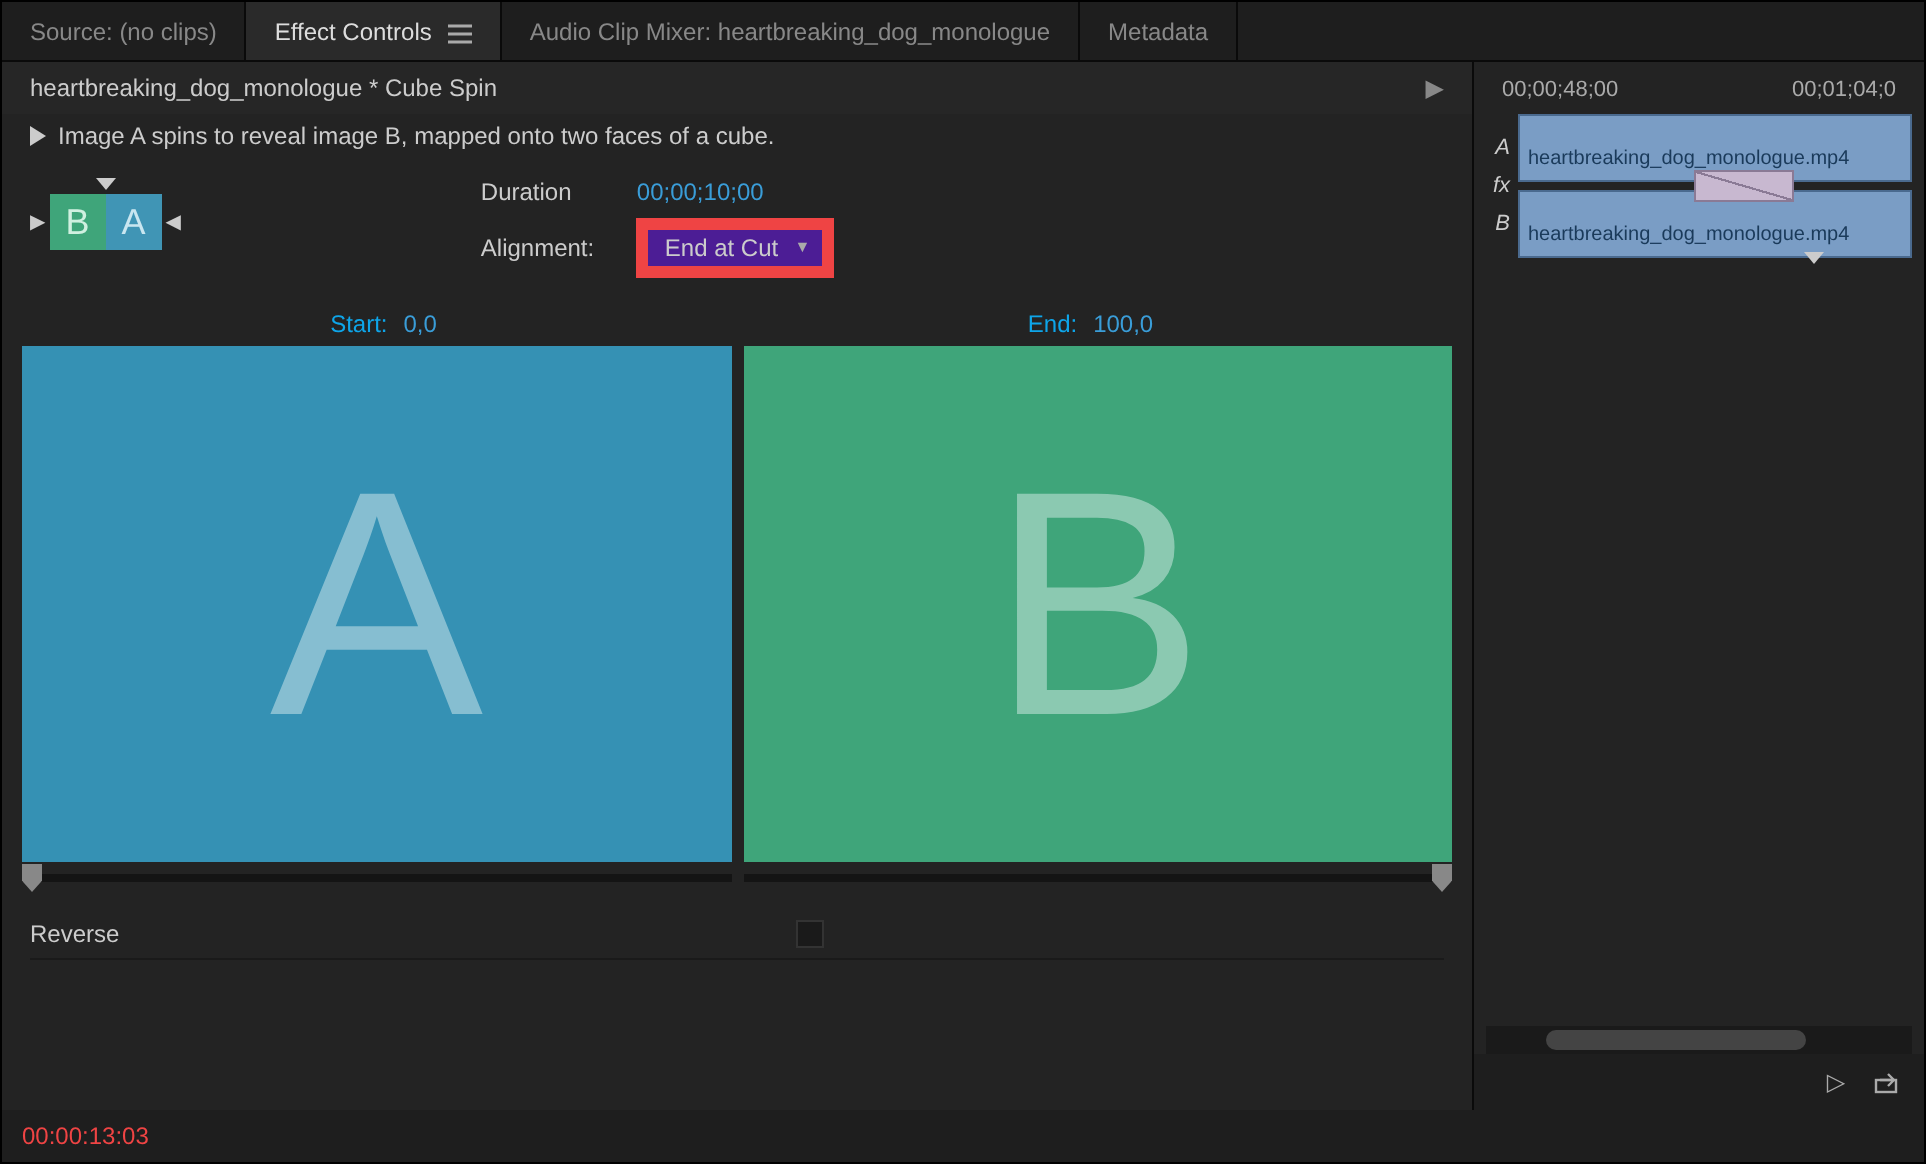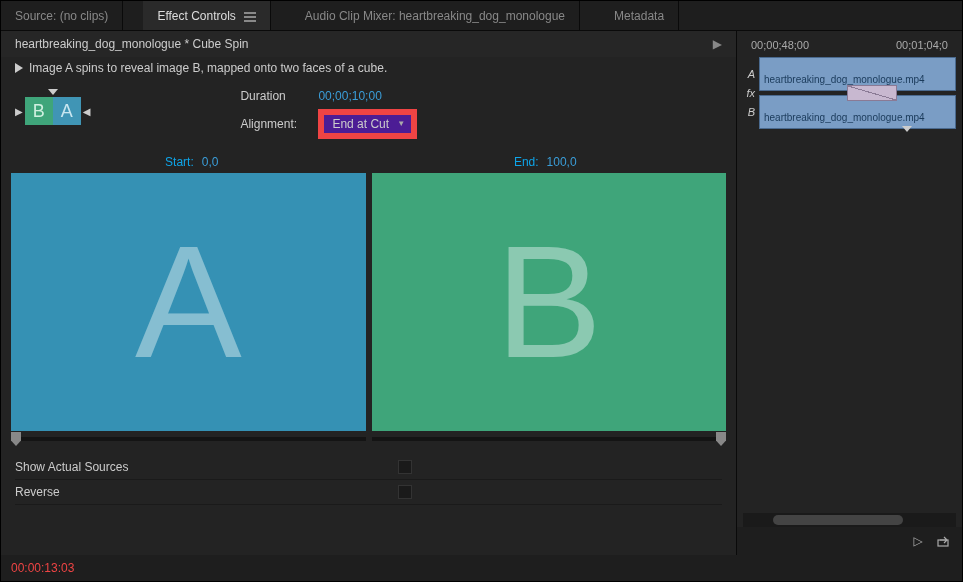--- a/index.html
+++ b/index.html
@@ -21,21 +21,20 @@
       flex-direction: column;
       height: 100%;
       border: 1px solid #000;
     }
     .tabs {
       display: flex;
       background: #1e1e1e;
       border-bottom: 1px solid #0a0a0a;
       height: 30px;
       align-items: stretch;
-      gap: 20px;
     }
     .tab {
       padding: 7px 14px;
       color: #888;
       border-right: 1px solid #0a0a0a;
       display: flex;
       align-items: center;
       gap: 8px;
       cursor: pointer;
     }
@@ -454,24 +453,20 @@
       <div class="sliders">
         <div class="slider left">
             <div class="slider-thumb"></div>
           </div>
         <div class="slider right">
             <div class="slider-thumb"></div>
           </div>
       </div>
       <div class="options">
         <div class="option-row">
-          <span class="option-label">Show Actual Sources</span>
-          <div class="checkbox"></div>
-        </div>
-        <div class="option-row">
           <span class="option-label">Reverse</span>
           <div class="checkbox"></div>
         </div>
       </div>
     </div>
 
     <div class="timeline-panel">
       <div class="timeline-header">
         <span>00;00;48;00</span>
         <span>00;01;04;0</span>

